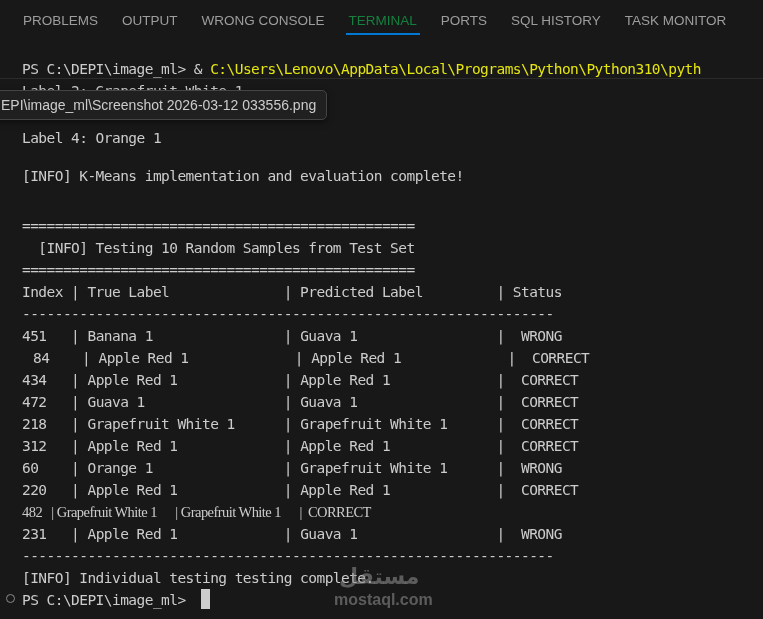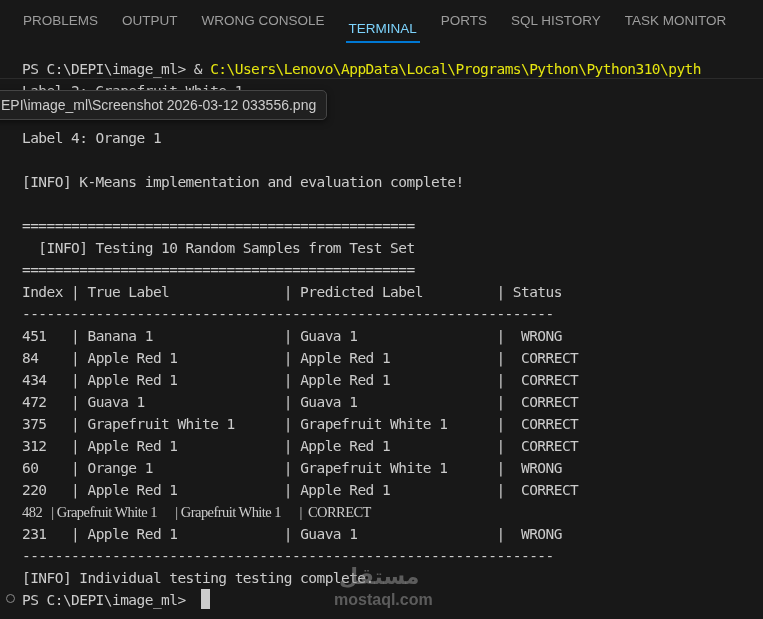--- a/index.html
+++ b/index.html
@@ -1,20 +1,20 @@
 <!DOCTYPE html>
 <html><head>
 <meta charset="utf-8">
 <style>
   html,body{margin:0;padding:0;}
   body{width:763px;height:619px;background:#181818;overflow:hidden;position:relative;font-family:"DejaVu Sans Mono","Liberation Mono",monospace;}
   .tabs{position:absolute;left:0;top:0;width:763px;height:40px;display:flex;align-items:flex-start;}
   .tab{font-family:"Liberation Sans",sans-serif;font-size:13.5px;color:#9d9d9d;height:40px;line-height:42px;margin-left:22px;padding:0 1px;position:relative;box-sizing:border-box;cursor:pointer;letter-spacing:0;}
   .tab:first-child{margin-left:22px;}
-  .tab.active{color:#7dd3fc;margin-top:8px;}
+  .tab.active{color:#15803d;}
   .tab.active::after{content:"";position:absolute;left:-2px;right:-2px;top:33px;height:2px;background:#0078d4;}
   .line{position:absolute;left:22px;height:22px;line-height:22px;font-size:14.5px;color:#cccccc;white-space:pre;letter-spacing:-0.55px;}
   .yellow{color:#e5e510;}
   .sep-line{position:absolute;left:0;top:78px;width:763px;height:1px;background:#2b2b2b;}
   .tooltip{position:absolute;left:-10px;top:90px;height:28px;line-height:28px;padding:0 10px 0 10px;background:#202020;border:1px solid #454545;border-radius:5px;font-family:"Liberation Sans",sans-serif;font-size:14px;color:#cccccc;white-space:pre;box-shadow:0 2px 6px rgba(0,0,0,.5);}
   .cursor{display:inline-block;width:9px;height:20px;background:#cccccc;vertical-align:-4px;margin-left:7px;}
   .circle{position:absolute;left:6px;top:594px;width:7px;height:7px;border:1.5px solid #8a8a8a;border-radius:50%;}
   .watermark{position:absolute;left:334px;top:562px;width:94px;height:46px;pointer-events:none;}
   .wm-arabic{position:absolute;left:5px;top:2px;font-family:"DejaVu Sans",sans-serif;font-weight:bold;font-size:22px;color:rgba(150,150,150,0.55);}
   .wm-text{position:absolute;left:0;top:29px;font-family:"Liberation Sans",sans-serif;font-weight:bold;font-size:16px;color:rgba(150,150,150,0.55);}
@@ -32,32 +32,32 @@
     <div class="tab">TASK MONITOR</div>
   </div>
 
 <div class="sep-line"></div>
 
 <div>
   <div class="line" style="top:58px"><span>PS C:\DEPI\image_ml&gt; </span><span>&amp; </span><span class="yellow">C:\Users\Lenovo\AppData\Local\Programs\Python\Python310\pyth</span></div>
   <div class="line" style="top:80px">Label 2: Grapefruit White 1</div>
   <div class="line" style="top:102px">Label 3: Guava 1</div>
   <div class="line" style="top:127px">Label 4: Orange 1</div>
-  <div class="line" style="top:171px">[INFO] K-Means implementation and evaluation complete!</div>
+  <div class="line" style="top:165px">[INFO] K-Means implementation and evaluation complete!</div>
   <div class="line" style="top:215px">================================================</div>
   <div class="line" style="top:237px">  [INFO] Testing 10 Random Samples from Test Set</div>
   <div class="line" style="top:259px">================================================</div>
   <div class="line" style="top:281px">Index | True Label              | Predicted Label         | Status</div>
   <div class="line" style="top:303px">-----------------------------------------------------------------</div>
   <div id="rows">
       <div class="line" style="top: 325px;"><span>451   | </span><span>Banana 1                | </span><span>Guava 1                 |  </span><span>WRONG</span></div>
-      <div class="line" style="top: 347px;"><span>84    | </span><span>Apple Red 1             | </span><span>Apple Red 1             |  </span><span>CORRECT</span></div>
+      <div class="line" style="top: 347px; margin-left: 11px;"><span>84    | </span><span>Apple Red 1             | </span><span>Apple Red 1             |  </span><span>CORRECT</span></div>
       <div class="line" style="top: 369px;"><span>434   | </span><span>Apple Red 1             | </span><span>Apple Red 1             |  </span><span>CORRECT</span></div>
       <div class="line" style="top: 391px;"><span>472   | </span><span>Guava 1                 | </span><span>Guava 1                 |  </span><span>CORRECT</span></div>
-      <div class="line" style="top: 413px;"><span>375   | </span><span>Grapefruit White 1      | </span><span>Grapefruit White 1      |  </span><span>CORRECT</span></div>
+      <div class="line" style="top: 413px;"><span>218   | </span><span>Grapefruit White 1      | </span><span>Grapefruit White 1      |  </span><span>CORRECT</span></div>
       <div class="line" style="top: 435px;"><span>312   | </span><span>Apple Red 1             | </span><span>Apple Red 1             |  </span><span>CORRECT</span></div>
       <div class="line" style="top: 457px;"><span>60    | </span><span>Orange 1                | </span><span>Grapefruit White 1      |  </span><span>WRONG</span></div>
       <div class="line" style="top: 479px;"><span>220   | </span><span>Apple Red 1             | </span><span>Apple Red 1             |  </span><span>CORRECT</span></div>
       <div class="line" style="top: 501px; font-family: Liberation Serif, serif;"><span>482   | </span><span>Grapefruit White 1      | </span><span>Grapefruit White 1      |  </span><span>CORRECT</span></div>
       <div class="line" style="top: 523px;"><span>231   | </span><span>Apple Red 1             | </span><span>Guava 1                 |  </span><span>WRONG</span></div>
     </div>
   <div class="line" style="top:545px">-----------------------------------------------------------------</div>
   <div class="line" style="top:567px">[INFO] Individual testing testing complete.</div>
   <div class="line" style="top:589px"><span>PS C:\DEPI\image_ml&gt; </span><span class="cursor"></span></div>
 </div>

